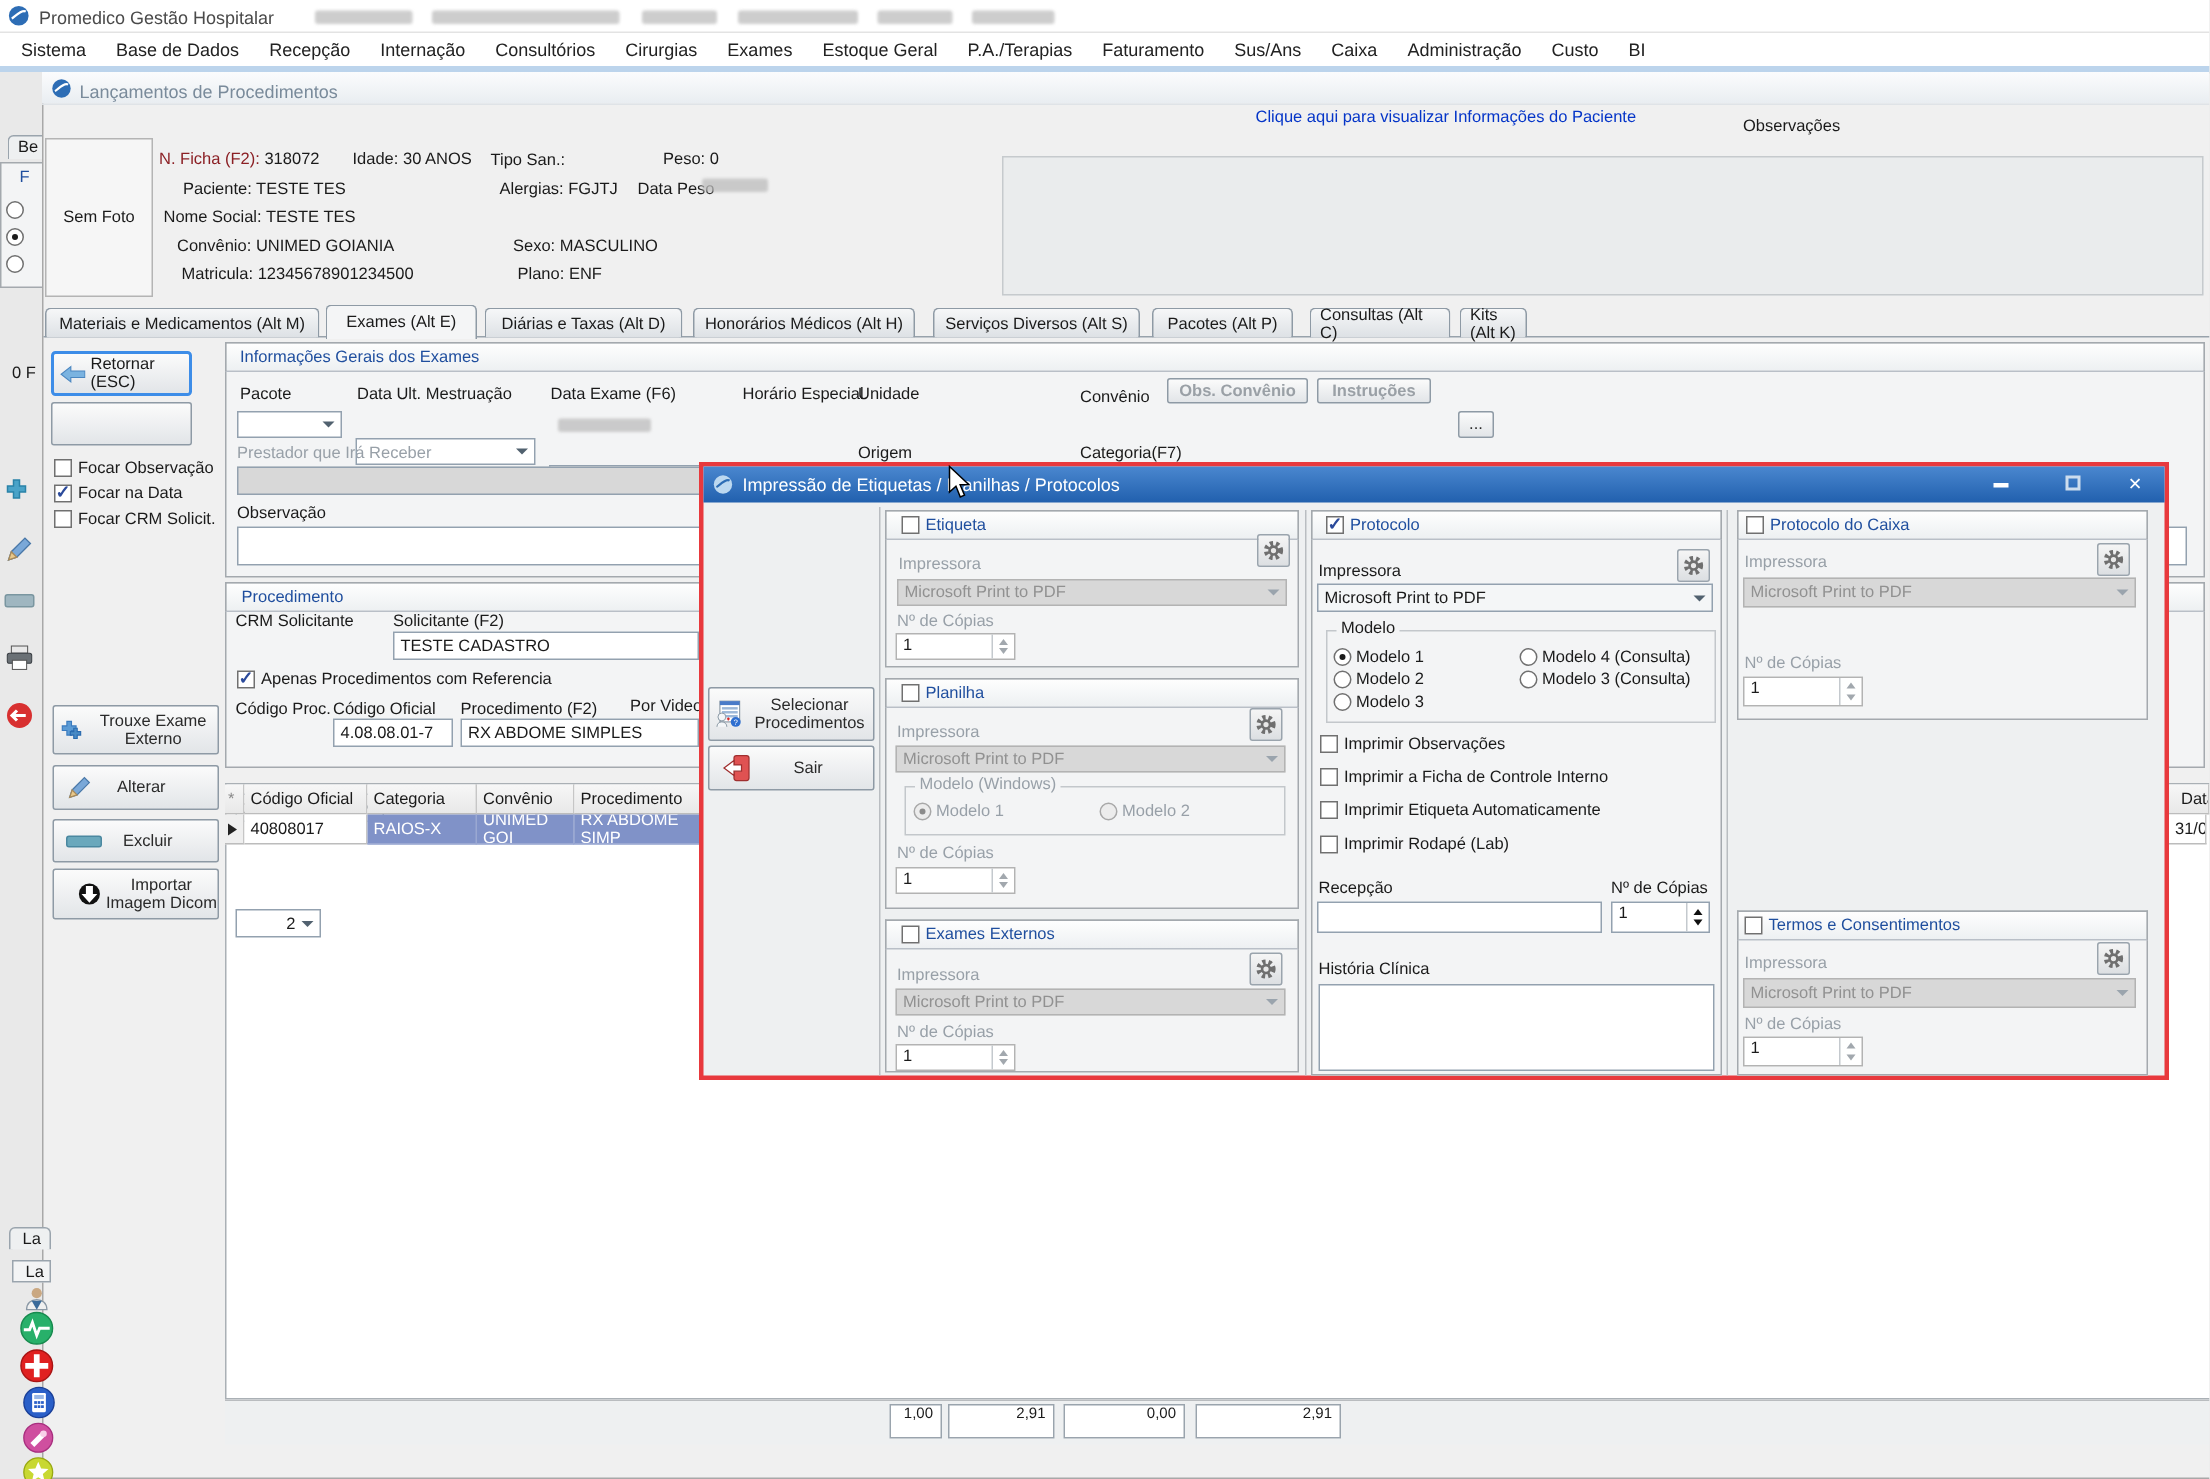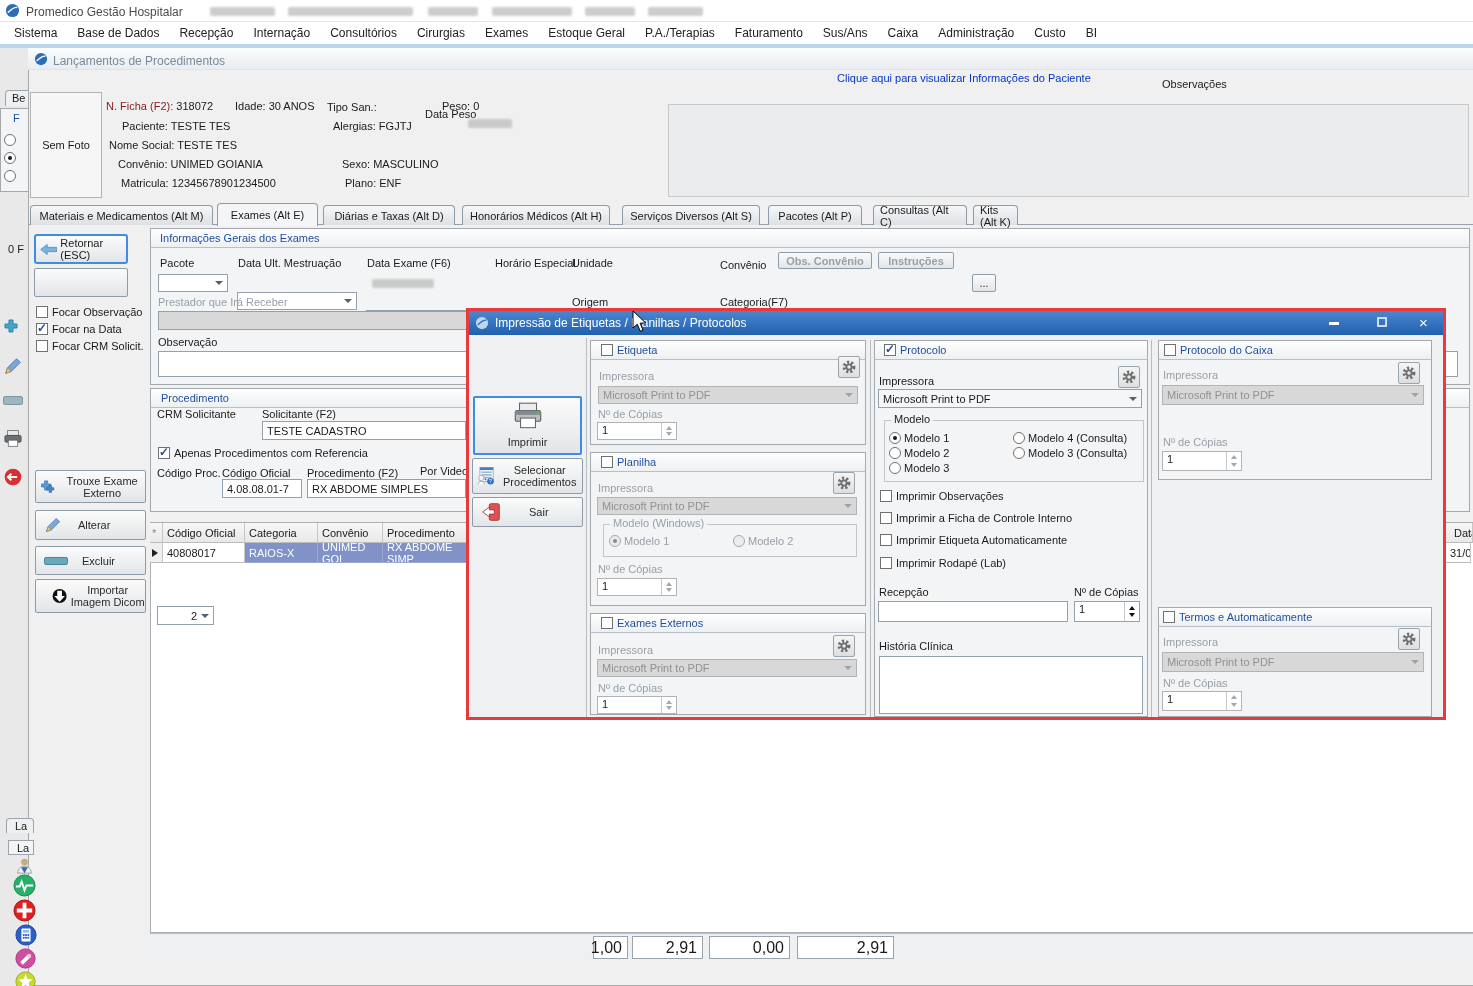--- a/index.html
+++ b/index.html
@@ -46,21 +46,21 @@
   .sec{border:1px solid #a4a9ae;background:#f3f4f5}
   .sec-h{background:linear-gradient(#fefefe,#edf0f2);border:1px solid #a4a9ae;border-bottom:1px solid #b9bfc7}
   .fset{border:1px solid #c3c7cb}
   .leg{position:absolute;background:#f3f4f5;padding:0 3px}
   .gear{border:1px solid #9aa4ad;background:linear-gradient(#f5f5f5,#dcdfe2);display:flex;align-items:center;justify-content:center;border-radius:2px}
   .tab{height:20px;border:1px solid #8e9aa5;border-bottom:none;border-radius:4px 4px 0 0;background:linear-gradient(#f6f7f8,#dde1e5);display:flex;align-items:center;justify-content:center;padding:0 6px;top:205px}
   .tab.on{top:203px;height:23px;background:#f4f5f6;z-index:3}
   .cell{border-right:1px solid #c6c6c6;border-bottom:1px solid #bcbcbc;display:flex;align-items:center;padding:0 4px;overflow:hidden}
   .hcell{background:linear-gradient(#f7f7f7,#e8e8e8)}
   .selcell{background:#8092c8;color:#fff;border-right-color:#9aa8d2;border-bottom-color:#9aa8d2}
-  .tot{border:1px solid #9aa4ad;background:#fff;display:flex;align-items:center;justify-content:flex-end;padding:0 5px;font-size:16px}
+  .tot{border:1px solid #9aa4ad;background:#fff;display:flex;align-items:flex-start;justify-content:flex-end;padding:0 5px;font-size:10px}
   .dlg{left:466px;top:308px;width:980px;height:412px;border:3px solid #e8393d;background:#eef0f1;z-index:10}
   .dlg .a{position:absolute}
   .dlg-tb{left:0;top:0;width:974px;height:24px;background:linear-gradient(#4a87cf,#2160ae);display:flex;align-items:center;color:#fff}
   .vline{width:1px;background:#b9bdc1}
 </style>
 </head>
 <body>
 
 <div class="a titlebar">
   <svg class="a" style="left:5px;top:3px" width="15" height="15" viewBox="0 0 16 16">
@@ -121,21 +121,21 @@
 <div class="a nw" style="left:122px;top:120px"><span>Paciente:</span> <span>TESTE TES</span></div>
 <div class="a nw" style="left:109px;top:139px"><span>Nome Social:</span> <span>TESTE TES</span></div>
 <div class="a nw" style="left:118px;top:158px"><span>Convênio:</span> <span>UNIMED GOIANIA</span></div>
 <div class="a nw" style="left:121px;top:177px"><span>Matricula:</span> <span>12345678901234500</span></div>
 <div class="a nw" style="left:235px;top:100px"><span>Idade:</span> <span>30 ANOS</span></div>
 <div class="a nw" style="left:327px;top:101px"><span>Tipo San.:</span></div>
 <div class="a nw" style="left:333px;top:120px"><span>Alergias:</span> <span>FGJTJ</span></div>
 <div class="a nw" style="left:342px;top:158px"><span>Sexo:</span> <span>MASCULINO</span></div>
 <div class="a nw" style="left:345px;top:177px"><span>Plano:</span> <span>ENF</span></div>
 <div class="a nw" style="left:442px;top:100px"><span>Peso:</span> <span>0</span></div>
-<div class="a nw" style="left:425px;top:108px"><span>Data Peso</span></div>
+<div class="a nw" style="left:425px;top:120px"><span>Data Peso</span></div>
 <div class="a redact" style="left:468px;top:119px;width:44px;height:9px"></div>
 
 <span class="a nw" style="left:1162px;top:78px">Observações</span>
 <div class="a" style="left:668px;top:104px;width:801px;height:93px;background:#eaeced;border:1px solid #c6cacd"></div>
 
 <div class="a" style="left:29px;top:224px;width:1444px;height:1px;background:#98a2ab"></div>
 <div class="tab a" style="left:30px;width:183px">
     <span>Materiais e Medicamentos (Alt M)</span>
   </div>
 <div class="tab on a" style="left:217px;width:101px">
@@ -391,30 +391,20 @@
     <svg style="margin-left:6px" width="14" height="14" viewBox="0 0 16 16">
         <circle cx="8" cy="8" r="7" fill="#bcd8f0"></circle>
         <path d="M3 10c2-1 7-7 10-5" stroke="#2d6db5" stroke-width="1.6" fill="none"></path>
       </svg>
     <span style="margin-left:6px;font-size:12px">Impressão de Etiquetas / Planilhas / Protocolos</span>
   </div>
   <div class="a" style="left:860px;top:11px;width:10px;height:3px;background:#fff"></div>
   <div class="a" style="left:908px;top:6px;width:10px;height:10px;border:2px solid #cdddee"></div>
   <span class="a" style="left:950px;top:3px;font-size:15px;color:#fff">×</span>
 
-  <div class="btn a" style="left:4px;top:85px;width:109px;height:59px;border:2px solid #3d8de8;flex-direction:column;justify-content:flex-end;padding-bottom:5px">
-    <svg class="a" style="top:4px;left:36px" width="34" height="30" viewBox="0 0 32 28">
-        <rect x="8" y="1" width="16" height="7" fill="#ececec" stroke="#666"></rect>
-        <rect x="4" y="8" width="24" height="10" rx="2" fill="#b9bec3" stroke="#5a5f64"></rect>
-        <rect x="4" y="8" width="24" height="4" fill="#83898f"></rect>
-        <rect x="9" y="15" width="14" height="9" fill="#fff" stroke="#666"></rect>
-        <circle cx="25" cy="11" r="1.2" fill="#44cc44"></circle>
-      </svg>
-    <span>Imprimir</span>
-  </div>
   <div class="btn a" style="left:3px;top:147px;width:111px;height:36px;justify-content:flex-start;padding-left:3px">
     <svg width="28" height="28" viewBox="0 0 28 28">
         <rect x="6" y="1" width="20" height="21" fill="#fff" stroke="#7a8a99"></rect>
         <rect x="6" y="1" width="20" height="4" fill="#4a7bc8"></rect>
         <rect x="8" y="7" width="16" height="2.5" fill="#9db8d8"></rect>
         <rect x="8" y="11" width="16" height="2.5" fill="#9db8d8"></rect>
         <rect x="8" y="15" width="16" height="2.5" fill="#9db8d8"></rect>
         <circle cx="8" cy="17" r="4" fill="#f4f6f8" stroke="#8a98a5"></circle>
         <path d="M3 27c0-3 2-5 5-5s5 2 5 5" fill="#f4f6f8" stroke="#8a98a5"></path>
         <path d="M13 19h3m-1.5-1.5v3" stroke="#d82020" stroke-width="1.2"></path>
@@ -581,21 +571,21 @@
       <span class="v">1</span>
       <span class="sb">
         <span class="tri-u"></span>
         <span class="tri-d"></span>
       </span>
     </div>
 
   <div class="sec a" style="left:689px;top:296px;width:274px;height:110px"></div>
   <div class="sec-h a" style="left:689px;top:296px;width:274px;height:20px"></div>
   <span class="chk" style="left:694px;top:300px"></span>
-  <span class="a nw bl" style="left:710px;top:300px">Termos e Automaticamente</span>
+  <span class="a nw bl" style="left:710px;top:300px">Termos e Consentimentos</span>
   <div class="gear a" style="left:929px;top:317px;width:22px;height:22px">
       <svg width="14" height="14" viewBox="0 0 24 24">
         <circle cx="12" cy="12" r="8" fill="none" stroke="#6f6f6f" stroke-width="6" stroke-dasharray="3.5 3.2"></circle>
         <circle cx="12" cy="12" r="4.5" fill="#e8e8e8" stroke="#6f6f6f" stroke-width="3"></circle>
       </svg>
     </div>
   <span class="a nw gl" style="left:694px;top:325px">Impressora</span>
   <div class="dd dis a" style="left:693px;top:341px;width:262px;height:20px">
       <span>Microsoft Print to PDF</span>
       <span class="car"></span>

